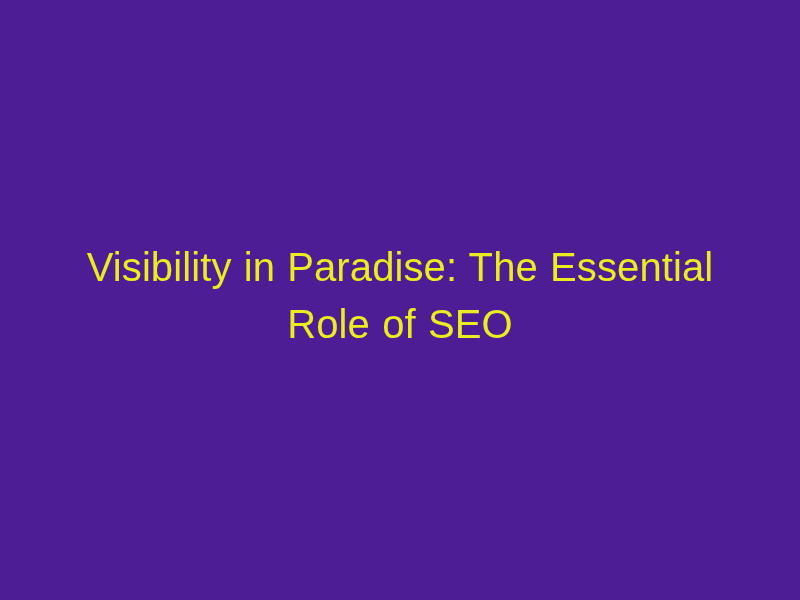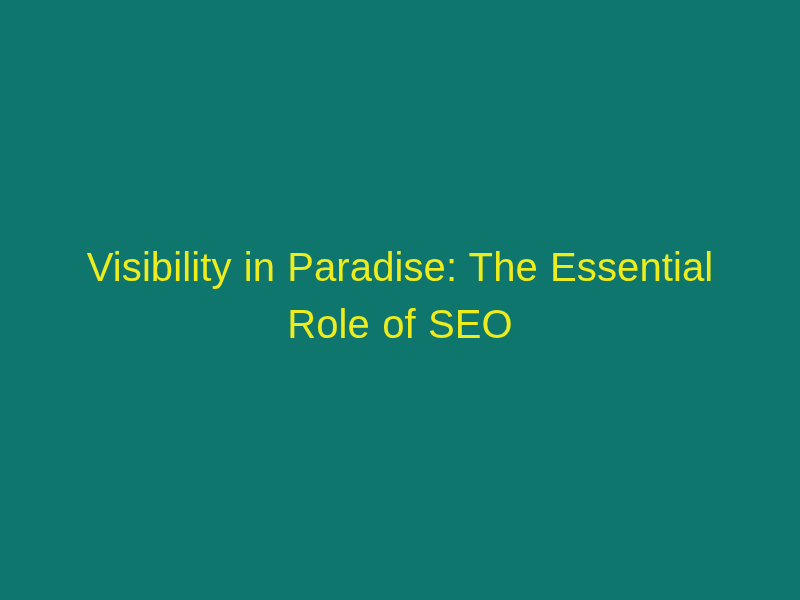--- a/index.html
+++ b/index.html
@@ -14,21 +14,21 @@
     overflow: hidden;
     font-family: "Liberation Sans", sans-serif;
   }
 
   
   .title-card {
     position: relative;
     box-sizing: border-box;
     width: 800px;
     height: 600px;
-    background-color: #0f766e;
+    background-color: #4c1d95;
     display: flex;
     align-items: center;
     justify-content: center;
   }
 
   
   .title-block {
     position: absolute;
     left: 0;
     right: 0;

